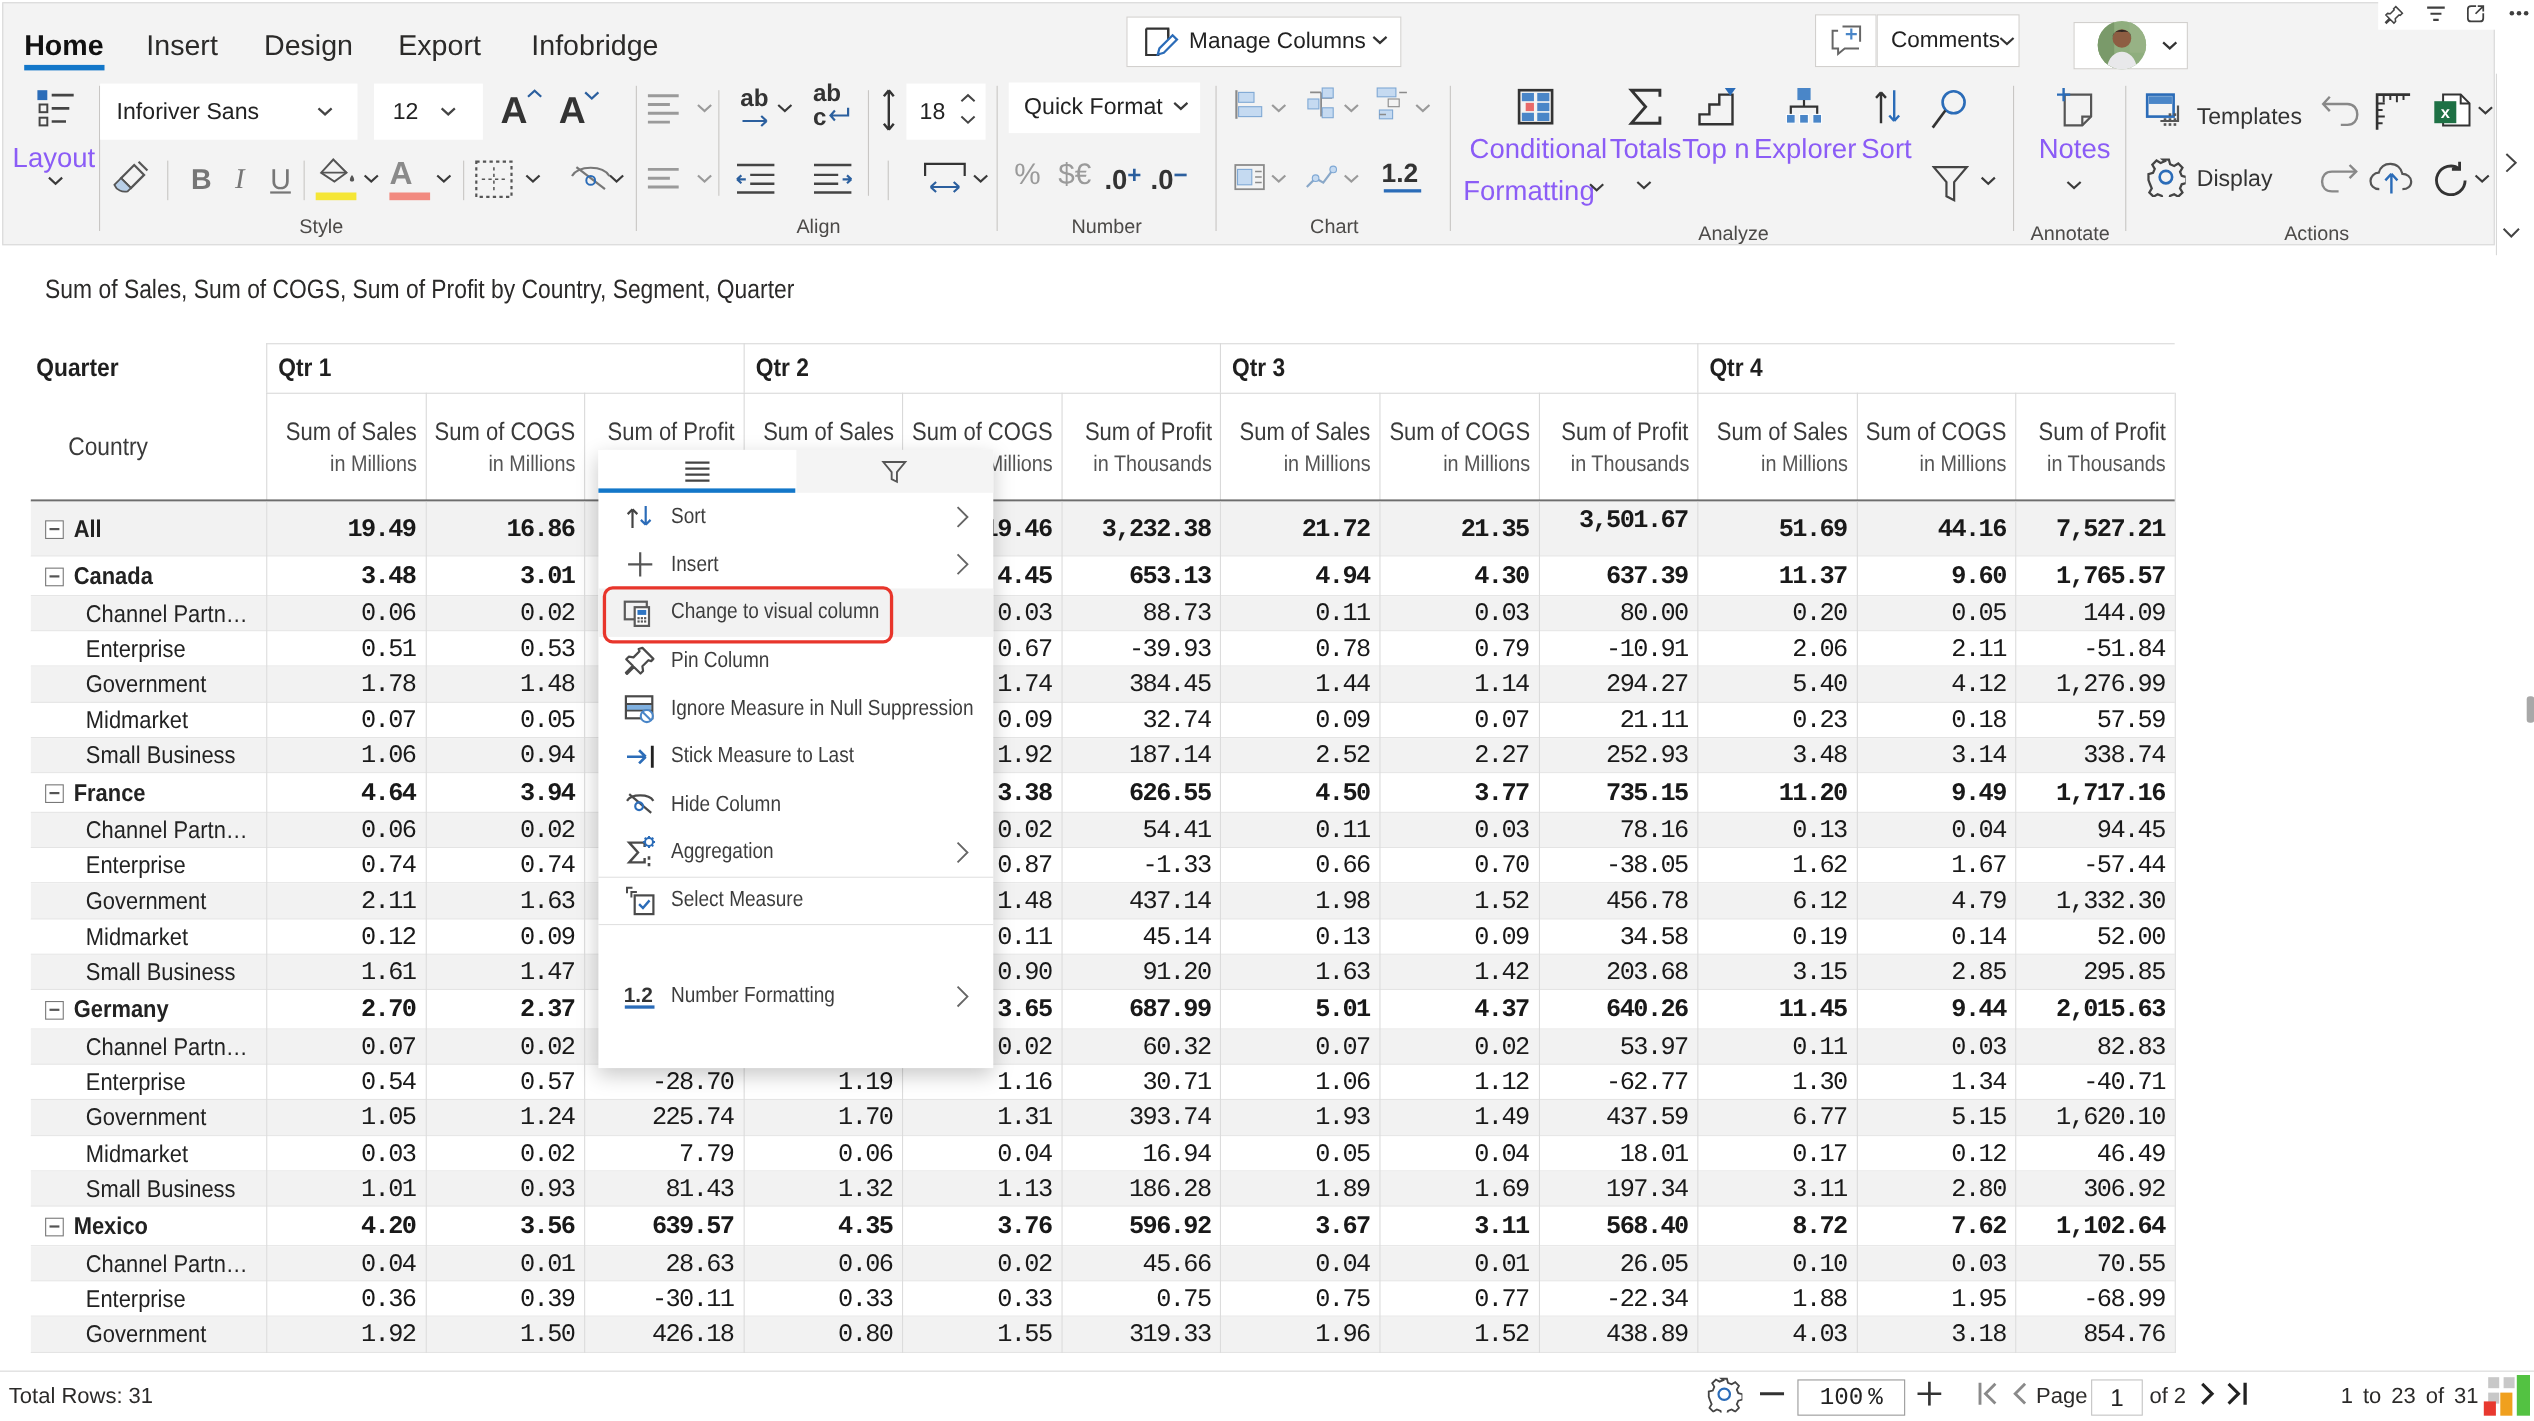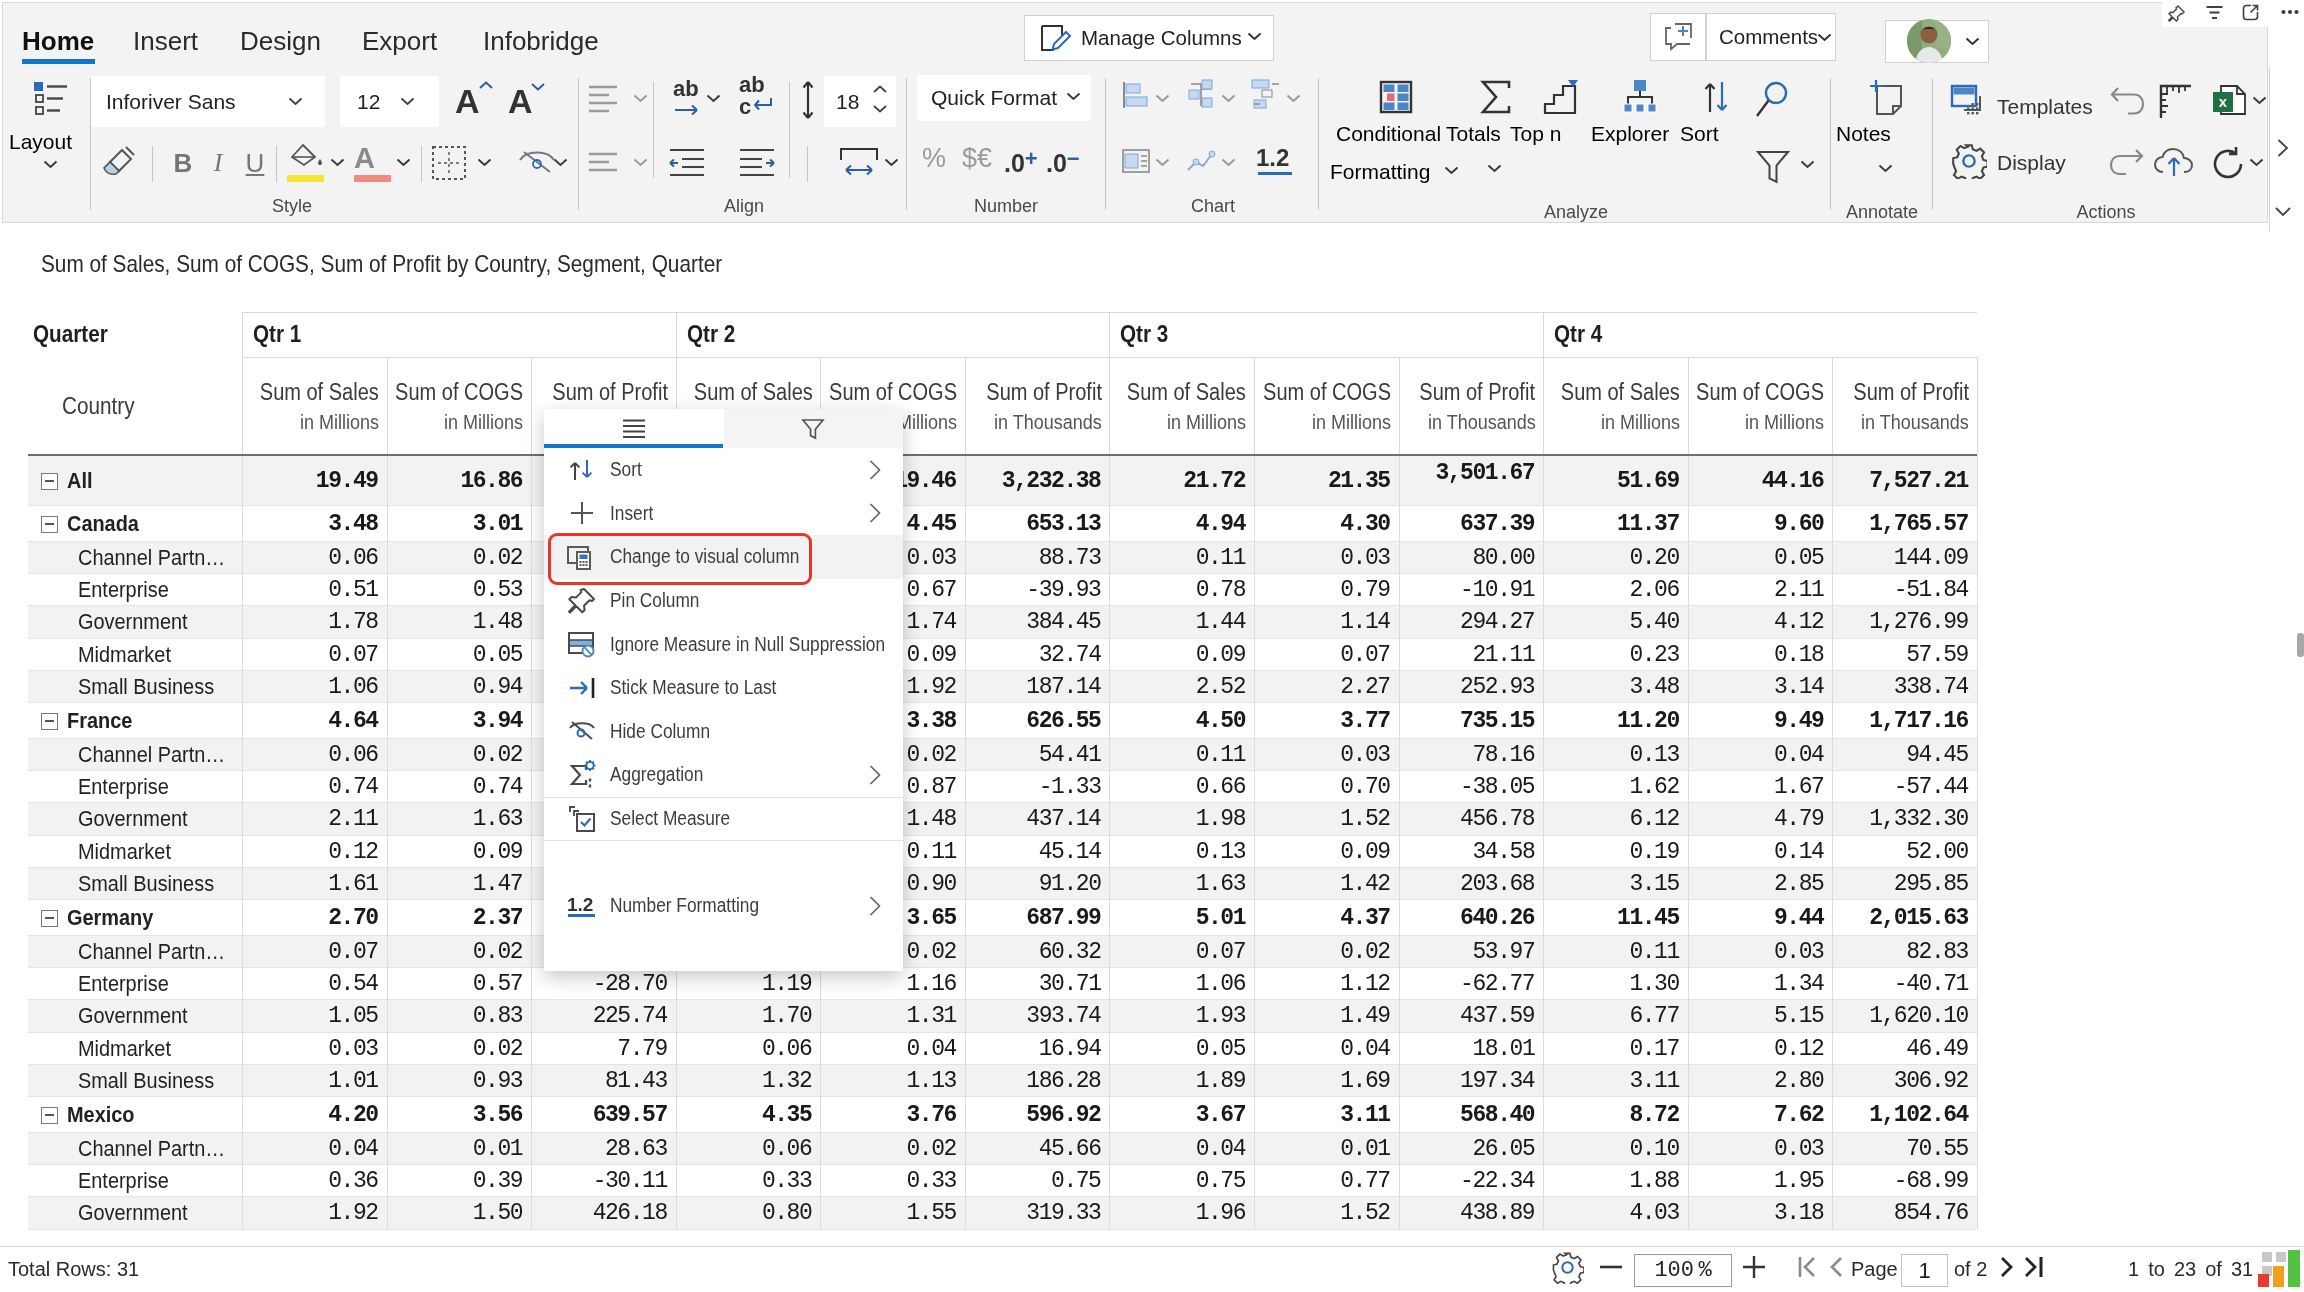--- a/index.html
+++ b/index.html
@@ -2,21 +2,21 @@
 <html><head><meta charset="utf-8"><style>
 html,body{margin:0;padding:0}
 body{width:2304px;height:1292px;position:relative;background:#fff;font-family:"Liberation Sans",sans-serif;overflow:hidden}
 .abs{position:absolute}
 .ribbon{position:absolute;left:2px;top:2px;width:2266px;height:221px;background:#f3f3f3;border:1px solid #d8d8d8;box-sizing:border-box}
 .tab{position:absolute;top:26px;font-size:26px;color:#2b2a29}
 .tabsel{font-weight:bold;color:#111}
 .tabund{position:absolute;top:59px;height:5px;background:#1377c9}
 .gsep{position:absolute;width:1px;background:#c8c6c4}
 .glab{position:absolute;font-size:18px;color:#4c4a48;text-align:center}
-.ilab{position:absolute;font-size:21px;color:#000000;text-align:left}
+.ilab{position:absolute;font-size:25px;color:#8b5cf6;text-align:center}
 .alab{position:absolute;font-size:21px;color:#333;line-height:30px}
 .wbox{position:absolute;background:#fff}
 .boxtx{position:absolute;font-size:21px;color:#222;display:flex;align-items:center}
 .bigA{position:absolute;font-size:34px;color:#333;font-weight:600}
 .biu{position:absolute;font-size:26px;color:#767676;width:30px;text-align:center;line-height:34px}
 .cbar{position:absolute;height:7px}
 .grayA{position:absolute;font-size:29px;color:#8a8a8a;font-weight:600;line-height:34px}
 .abtx{position:absolute;font-size:22px;color:#333;font-weight:600;line-height:26px}
 .pct{position:absolute;font-size:27px;color:#9a9a9a}
 .dot0{position:absolute;font-size:25px;font-weight:bold;color:#333}
@@ -717,21 +717,21 @@
 <div class="num " style="right:1058.9399999999998px;top:968.2000000000005px;height:32.2px">1.06</div>
 <div class="num " style="right:914.3599999999999px;top:968.2000000000005px;height:32.2px">1.12</div>
 <div class="num " style="right:769.78px;top:968.2000000000005px;height:32.2px">-62.77</div>
 <div class="num " style="right:625.2px;top:968.2000000000005px;height:32.2px">1.30</div>
 <div class="num " style="right:480.6200000000001px;top:968.2000000000005px;height:32.2px">1.34</div>
 <div class="num " style="right:336.0400000000002px;top:968.2000000000005px;height:32.2px">-40.71</div>
 <div class="rsep" style="left:28px;top:999.4000000000005px;width:1948.9599999999998px"></div>
 <div class="row rs" style="left:28px;top:1000.4000000000005px;width:1948.9599999999998px;height:32.2px"></div>
 <div class="rlab" style="left:78px;top:1000.4000000000005px;height:32.2px">Government</div>
 <div class="num " style="right:1926.42px;top:1000.4000000000005px;height:32.2px">1.05</div>
-<div class="num " style="right:1781.84px;top:1000.4000000000005px;height:32.2px">0.83</div>
+<div class="num " style="right:1781.84px;top:1000.4000000000005px;height:32.2px">1.24</div>
 <div class="num " style="right:1637.2599999999998px;top:1000.4000000000005px;height:32.2px">225.74</div>
 <div class="num " style="right:1492.6799999999998px;top:1000.4000000000005px;height:32.2px">1.70</div>
 <div class="num " style="right:1348.1px;top:1000.4000000000005px;height:32.2px">1.31</div>
 <div class="num " style="right:1203.5199999999998px;top:1000.4000000000005px;height:32.2px">393.74</div>
 <div class="num " style="right:1058.9399999999998px;top:1000.4000000000005px;height:32.2px">1.93</div>
 <div class="num " style="right:914.3599999999999px;top:1000.4000000000005px;height:32.2px">1.49</div>
 <div class="num " style="right:769.78px;top:1000.4000000000005px;height:32.2px">437.59</div>
 <div class="num " style="right:625.2px;top:1000.4000000000005px;height:32.2px">6.77</div>
 <div class="num " style="right:480.6200000000001px;top:1000.4000000000005px;height:32.2px">5.15</div>
 <div class="num " style="right:336.0400000000002px;top:1000.4000000000005px;height:32.2px">1,620.10</div>

